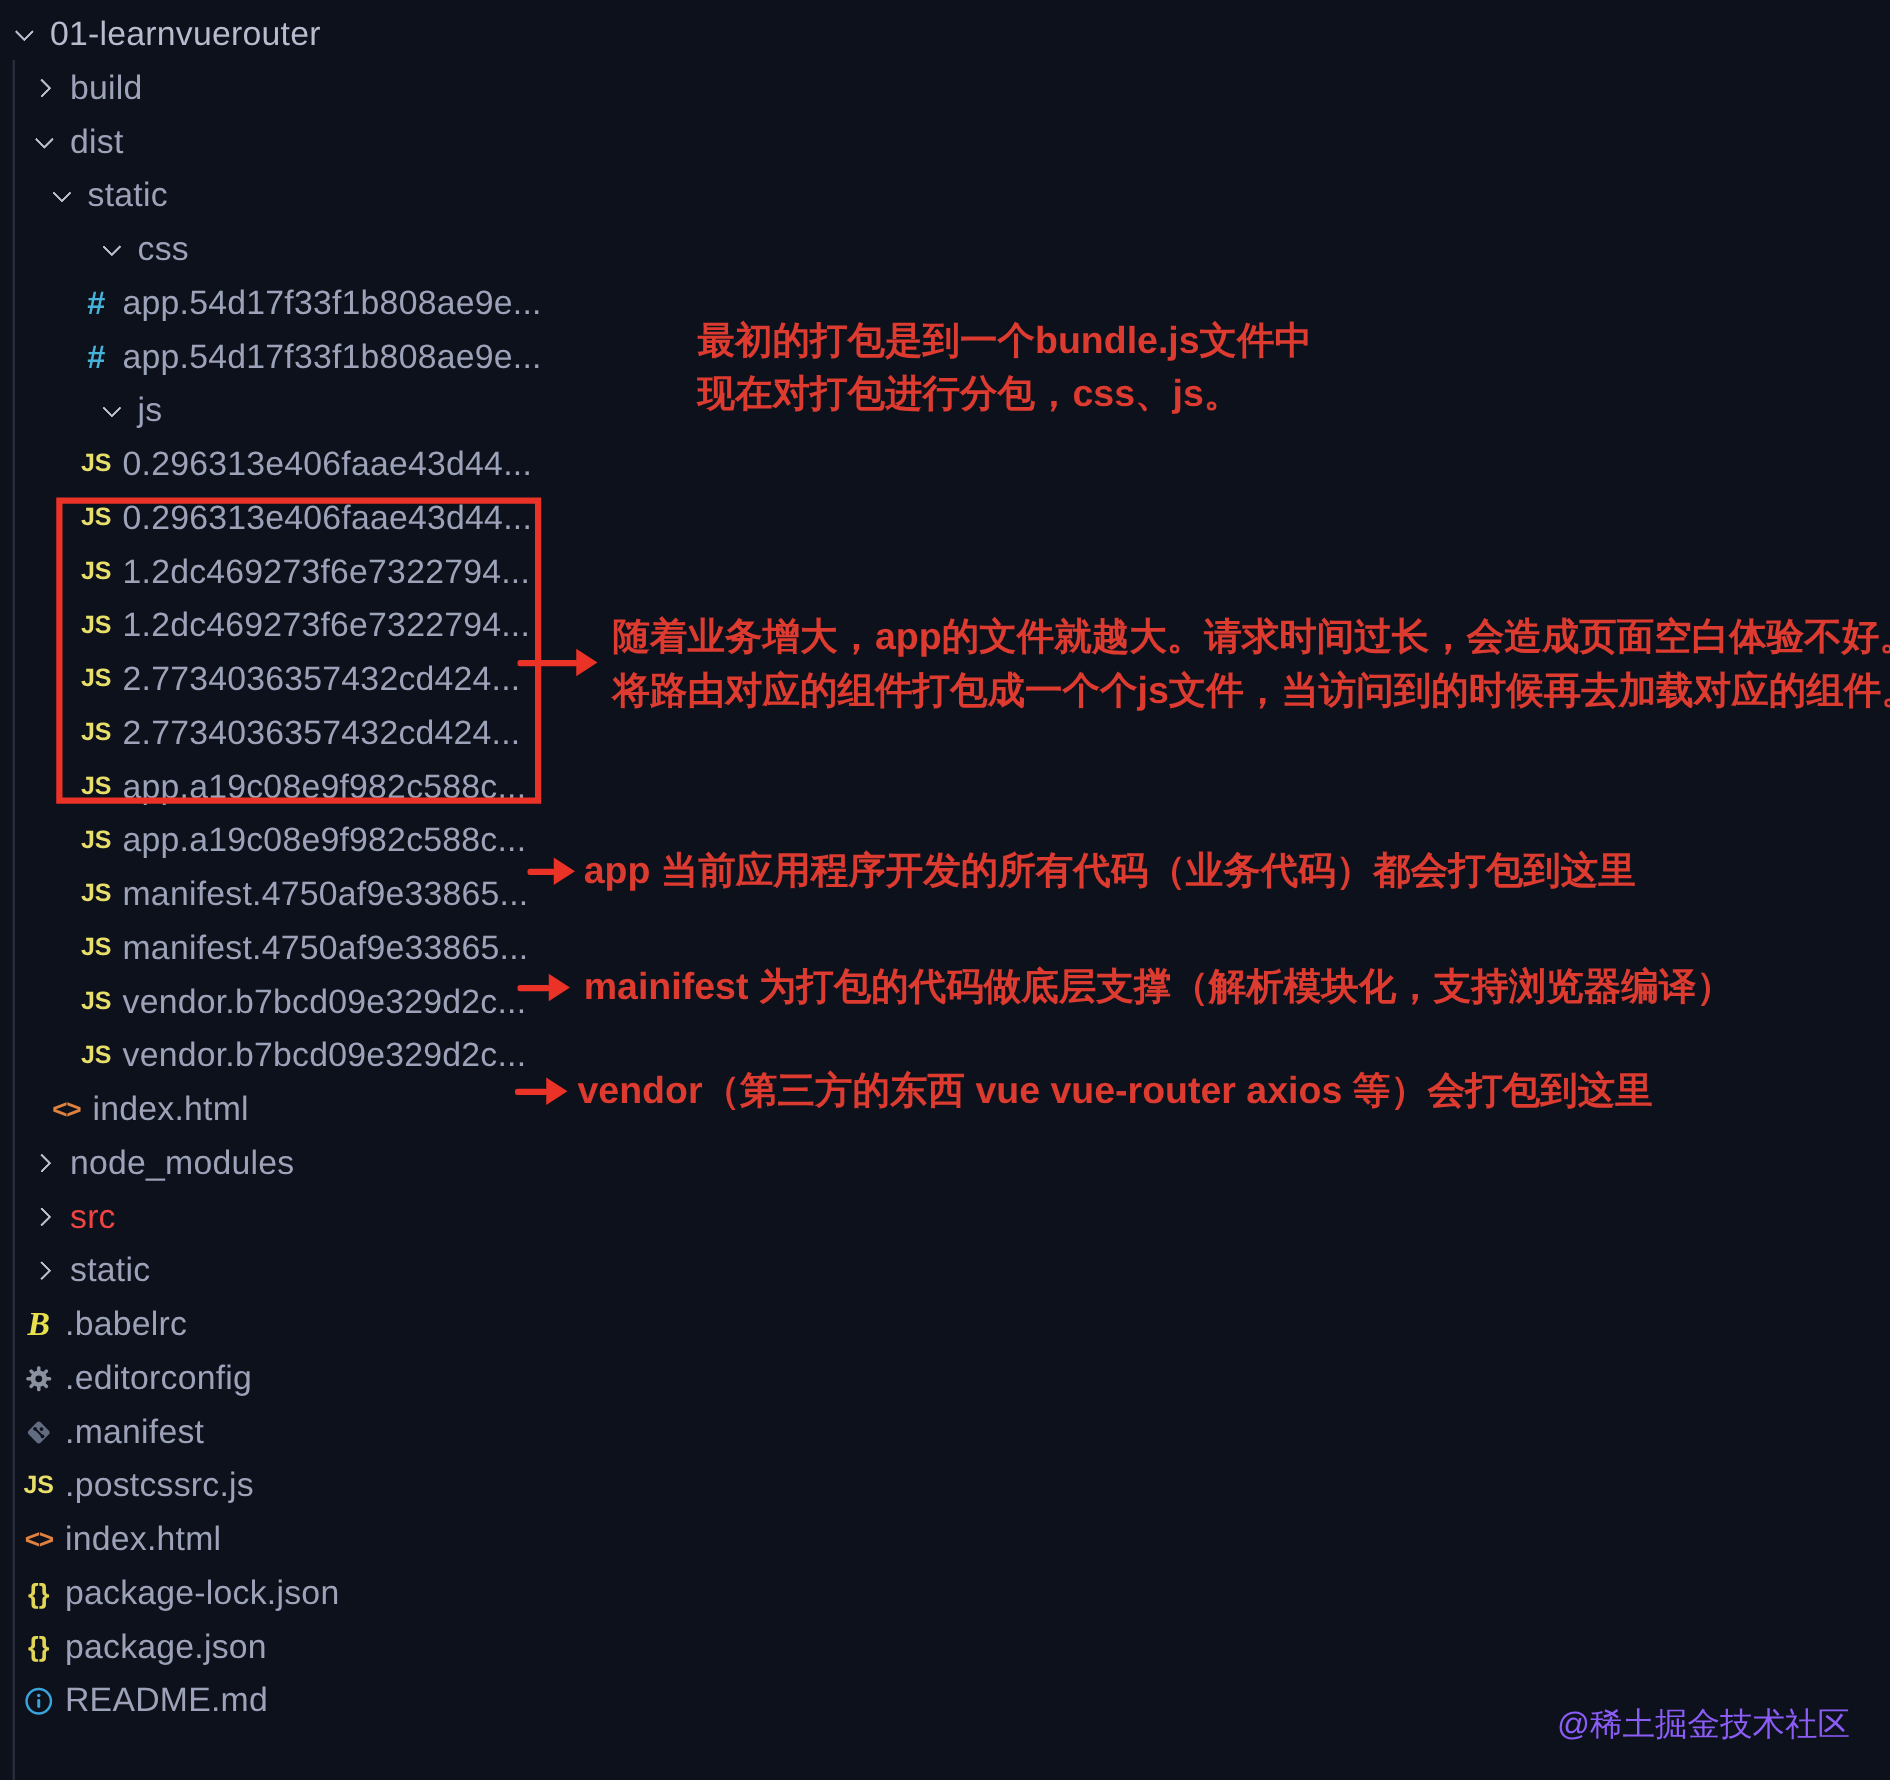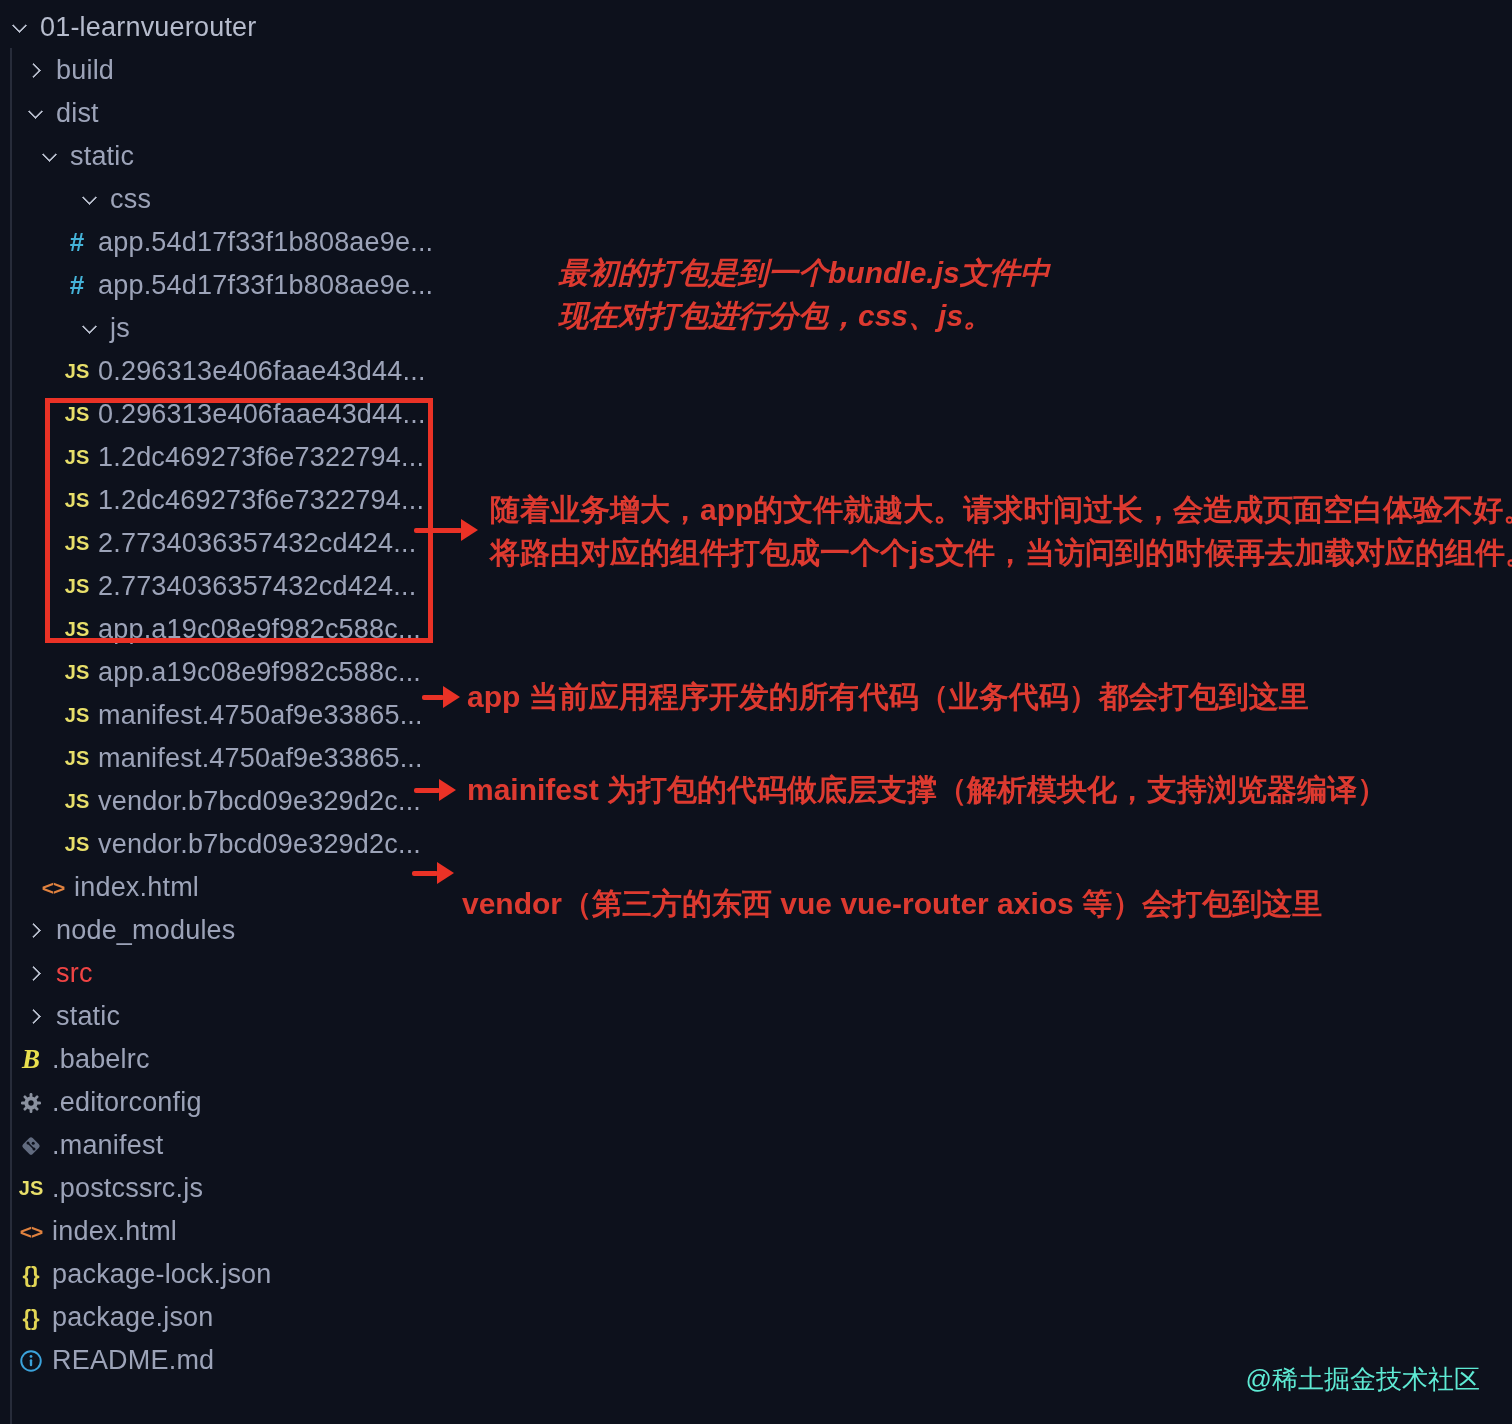--- a/index.html
+++ b/index.html
@@ -31,21 +31,21 @@
   .ic-hash{color:#45b3d8;font-size:26px;}
   .ic-html{color:#e0823f;font-size:21px;letter-spacing:-1px;}
   .ic-json{color:#e2d655;font-size:22px;}
   .ic-babel{color:#e9e04e;font-family:"Liberation Serif","DejaVu Serif",serif;font-style:italic;font-size:27px;}
   
   .note{position:absolute;color:#dd3a30;font-weight:600;white-space:nowrap;font-size:30px;line-height:43px;}
   .redbox{position:absolute;left:45px;top:398px;width:388px;height:245px;border:5px solid #ea3226;box-sizing:border-box;}
   .arrow{position:absolute;display:flex;align-items:center;}
   .arrow .shaft{height:5px;background:#ea3226;border-radius:2px;}
   .arrow .head{width:0;height:0;border-top:11px solid transparent;border-bottom:11px solid transparent;border-left:17px solid #ea3226;margin-left:-1px;}
-  .watermark{position:absolute;right:32px;top:1362px;color:#5eead4;font-size:26px;}
+  .watermark{position:absolute;right:32px;top:1362px;color:#8b5cf6;font-size:26px;}
 </style>
 </head>
 <body>
 
 <div class="guide"></div>
 
 <div class="tree">
 
   <div class="row lv0">
     <span class="chev down">
@@ -252,21 +252,21 @@
         <rect x="10.9" y="10.3" width="2.2" height="6.6" rx="1.1" fill="#3ba3dc"></rect>
       </svg>
     </span>
     <span class="lbl">README.md</span>
   </div>
 
 </div>
 
 <div class="redbox"></div>
 
-<div class="note" style="left:558px;top:251px;font-style:italic;">
+<div class="note" style="left:558px;top:251px;">
   <div>最初的打包是到一个bundle.js文件中</div>
   <div>现在对打包进行分包，css、js。</div>
 </div>
 
 <div class="note" style="left:490px;top:488px;">
   <div>随着业务增大，app的文件就越大。请求时间过长，会造成页面空白体验不好。</div>
   <div>将路由对应的组件打包成一个个js文件，当访问到的时候再去加载对应的组件。</div>
 </div>
 
 <div class="arrow" style="left:414px;top:519px;">
@@ -285,17 +285,17 @@
   <span class="shaft" style="width:26px;"></span>
     <span class="head"></span>
 </div>
 
 <div class="note" style="left:467px;top:675px;">
   <div>app 当前应用程序开发的所有代码（业务代码）都会打包到这里</div>
 </div>
 <div class="note" style="left:467px;top:768px;">
   <div>mainifest 为打包的代码做底层支撑（解析模块化，支持浏览器编译）</div>
 </div>
-<div class="note" style="left:462px;top:851px;margin-top:31px;">
+<div class="note" style="left:462px;top:851px;">
   <div>vendor（第三方的东西 vue vue-router axios 等）会打包到这里</div>
 </div>
 
 <div class="watermark">@稀土掘金技术社区</div>
 
 </body></html>

